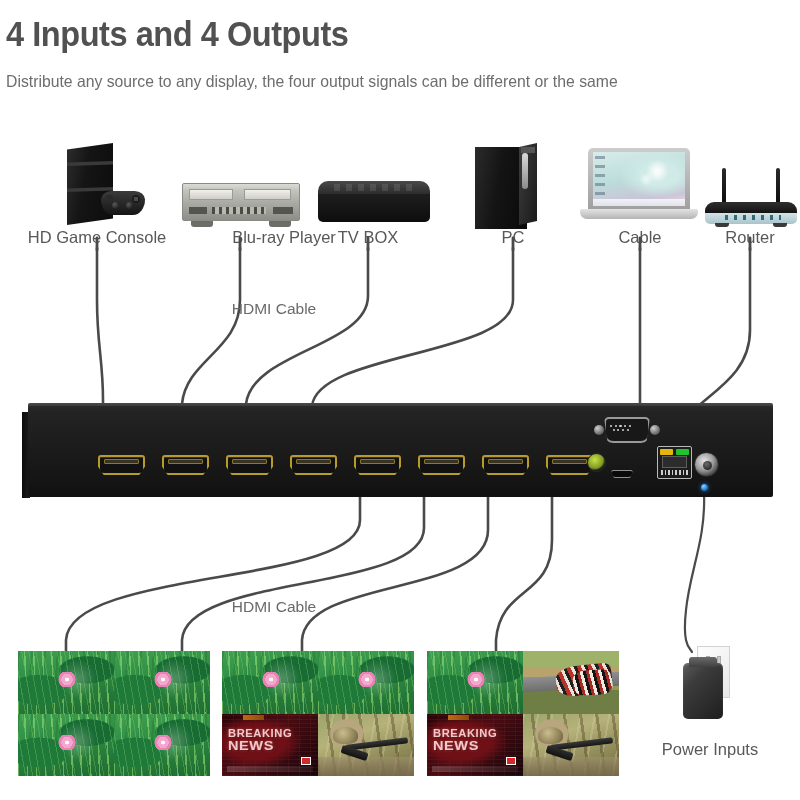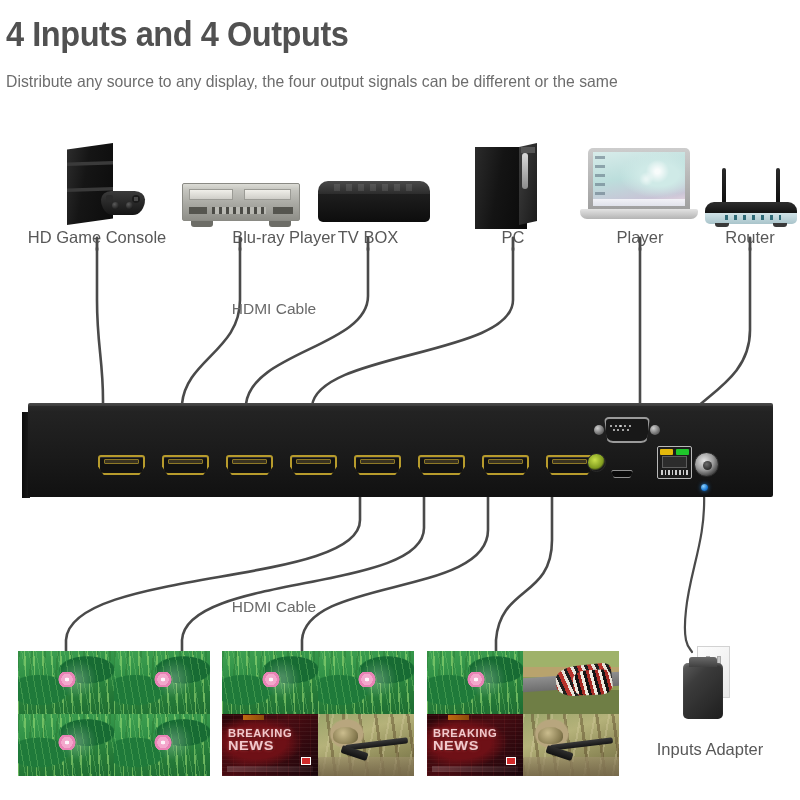--- a/index.html
+++ b/index.html
@@ -557,21 +557,21 @@
     <div class="shell"></div>
     <div class="leds"></div>
     <div class="foot f1"></div>
     <div class="foot f2"></div>
   </div>
 
   <div class="dev-label" style="left:97px;  top:228px;">HD Game Console</div>
   <div class="dev-label" style="left:240px; top:228px;margin-left:44px;">Blu-ray Player</div>
   <div class="dev-label" style="left:368px; top:228px;">TV BOX</div>
   <div class="dev-label" style="left:513px; top:228px;">PC</div>
-  <div class="dev-label" style="left:640px; top:228px;">Player</div>
+  <div class="dev-label" style="left:640px; top:228px;">Cable</div>
   <div class="dev-label" style="left:750px; top:228px;">Router</div>
 
   <svg class="layer" viewBox="0 0 800 800">
     <g fill="none" stroke="#4a4a4a" stroke-width="2.6" stroke-linecap="round">
 
       <path d="M 97,248 L 97,300 C 97,345 103,360 103,400 L 103,462"></path>
       <path d="M 240,248 L 240,300 C 240,350 186,360 182,404 L 182,462"></path>
       <path d="M 368,248 L 368,296 C 368,346 252,352 246,404 L 246,462"></path>
       <path d="M 513,248 L 513,300 C 513,356 318,352 312,406 L 312,462"></path>
 
@@ -724,15 +724,15 @@
     </div>
   </div>
 
   <div id="power-adapter">
     <div class="plug-face"></div>
     <div class="prong p1"></div>
     <div class="prong p2"></div>
     <div class="brick"></div>
     <div class="brick-top"></div>
   </div>
-  <div class="dev-label" style="left:710px; top:740px;">Inputs Adapter</div>
+  <div class="dev-label" style="left:710px; top:740px;">Power Inputs</div>
 
 </div>
 
 </body></html>

